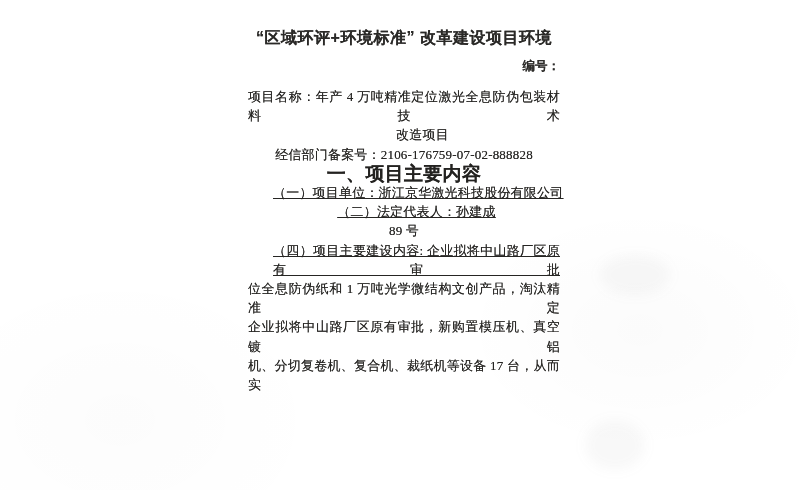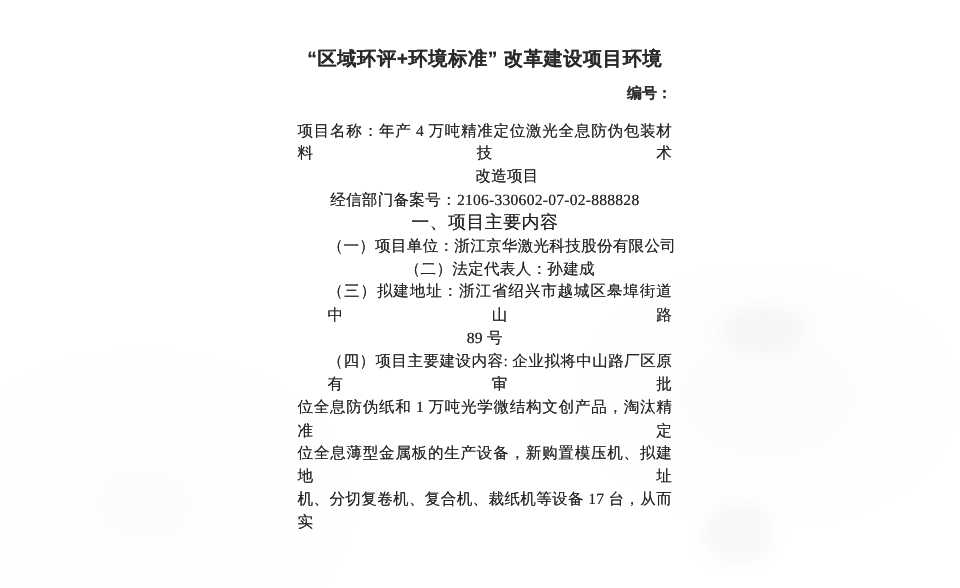--- a/index.html
+++ b/index.html
@@ -12,21 +12,21 @@
   .page {
     position: relative;
     width: 800px; height: 490px;
     background:
       radial-gradient(ellipse 260px 180px at 640px 330px, rgba(0,0,0,0.015), rgba(0,0,0,0) 70%),
       radial-gradient(ellipse 300px 220px at 120px 420px, rgba(0,0,0,0.01), rgba(0,0,0,0) 70%),
       #ffffff;
   }
   .content {
     position: absolute;
-    left: 248px; top: 16px;
+    left: 248px; top: 4px;
     width: 312px; height: 368px;
     color: #222120;
   }
   .title {
     padding-top: 22px;
     text-align: center;
     font-family: "Liberation Sans", "DejaVu Sans", sans-serif;
     font-weight: 700;
     font-size: 16px;
     line-height: 24px;
@@ -54,26 +54,26 @@
     color: #262523;
     text-shadow: 0 0 0.35px rgba(40,38,36,0.7);
     white-space: nowrap;
     text-align: center;
   }
   .line.js {               
     white-space: normal;
     text-align: justify;
     text-align-last: justify;
   }
-  .line.ind2 { padding-left: 25px; }   
+  .line.ind2 { padding-left: 25px; text-decoration: underline; }   
   .line.indh { padding-left: 37px; }   
   .line.heading {
     font-family: "Liberation Sans", "DejaVu Sans", sans-serif;
-    font-weight: 400;
-    font-size: 15px;
+    font-weight: 700;
+    font-size: 19px;
     color: #232220;
     letter-spacing: 0.3px;
   }
   .smudge {
     position: absolute;
     background: rgba(120,120,118,0.05);
     filter: blur(6px);
     border-radius: 50%;
     pointer-events: none;
   }
@@ -89,28 +89,27 @@
 
     <div class="title">
       <div>“区域环评+环境标准” 改革建设项目环境</div>
     </div>
 
     <div class="number">编号：</div>
 
     <div class="body-block">
       <div class="line js">项目名称：年产 4 万吨精准定位激光全息防伪包装材料技术</div>
       <div class="line indh">改造项目</div>
-      <div class="line">经信部门备案号：2106-330602-07-02-888828</div>
+      <div class="line">经信部门备案号：2106-176759-07-02-888828</div>
 
       <div class="line heading">一、项目主要内容</div>
       <div class="line ind2">（一）项目单位：浙江京华激光科技股份有限公司</div>
       <div class="line ind2">（二）法定代表人：孙建成</div>
-      <div class="line ind2 js">（三）拟建地址：浙江省绍兴市越城区皋埠街道中山路</div>
       <div class="line">89 号</div>
       <div class="line ind2 js">（四）项目主要建设内容: 企业拟将中山路厂区原有审批</div>
       <div class="line js">位全息防伪纸和 1 万吨光学微结构文创产品，淘汰精准定</div>
-      <div class="line js">位全息薄型金属板的生产设备，新购置模压机、拟建地址</div>
+      <div class="line js">企业拟将中山路厂区原有审批，新购置模压机、真空镀铝</div>
       <div class="line js">机、分切复卷机、复合机、裁纸机等设备 17 台，从而实</div>
 
     </div>
 
   </div>
 </div>
 
 </body></html>

